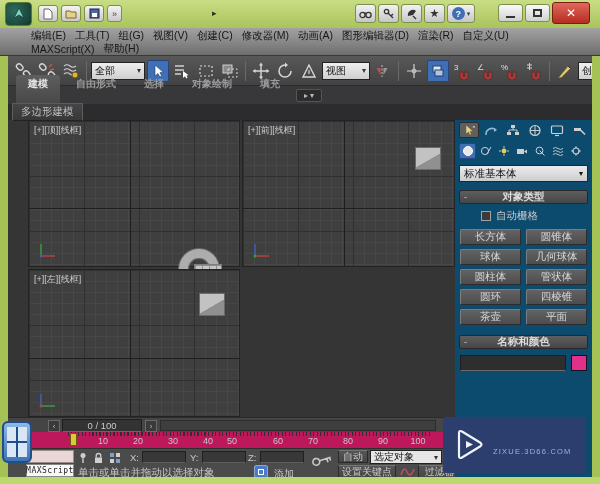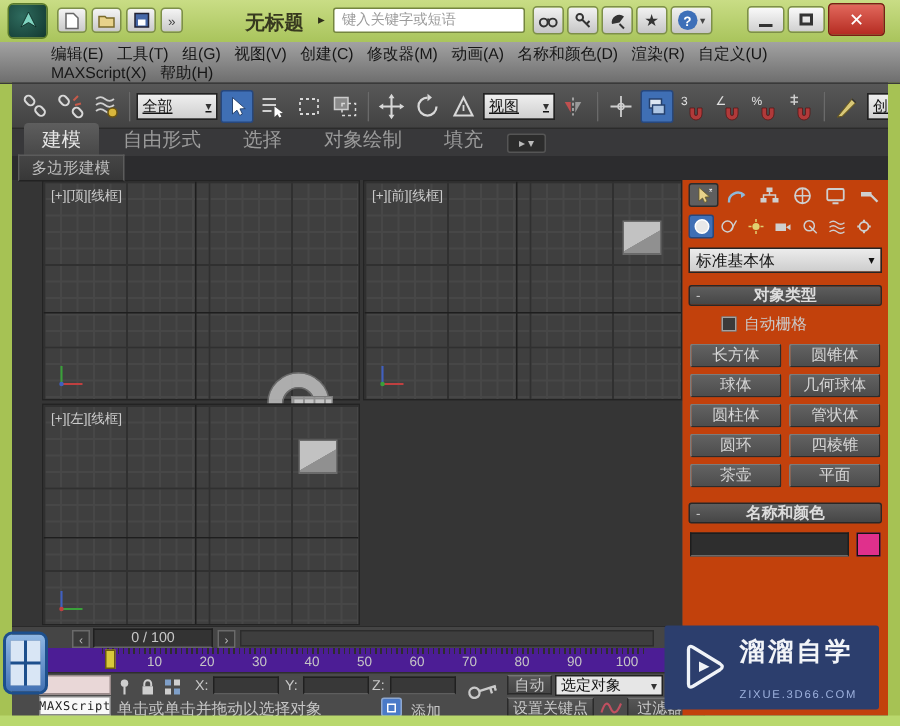--- a/index.html
+++ b/index.html
@@ -39,40 +39,40 @@
   .win-max  { left:525px; }
   .min-glyph { width:9px; height:2px; background:#333; margin-top:7px; }
   .max-glyph { width:9px; height:8px; border:2px solid #333; }
   .win-close { position:absolute; left:552px; top:2px; width:38px; height:22px; border-radius:3px;
     background:linear-gradient(#e2685c,#b52c22); border:1px solid #7a1d15; color:#fff;
     font-size:12px; font-weight:bold; display:flex; align-items:center; justify-content:center; }
 
   
   .menubar { position:absolute; left:0; top:28px; width:600px; height:28px;
     background:linear-gradient(#a2a2a2,#6e6e6e); border-bottom:1px solid #3a3a3a; z-index:41; }
-  .menurow { display:flex; gap:9px; padding-left:34px; height:14px; align-items:center; }
+  .menurow { display:flex; gap:9px; padding-left:15px; height:14px; align-items:center;margin-left:16px; }
   .menurow span { font-size:10.5px; color:#161616; white-space:nowrap; }
 
   
   .toolbar { position:absolute; left:8px; top:56px; width:584px; height:30px;
     background:linear-gradient(#585858,#424242); border-bottom:1px solid #2b2b2b; z-index:30;
     display:flex; align-items:center; gap:2px; padding-left:4px; }
   .tb-i { width:22px; height:22px; display:flex; align-items:center; justify-content:center; flex:0 0 auto; }
   .tb-i.pressed { background:#3f6fb5; border:1px solid #27477c; border-radius:2px; }
   .tb-sep { width:1px; height:20px; background:#2e2e2e; border-right:1px solid #6a6a6a; margin:0 2px; flex:0 0 auto; }
   .tb-dd { height:18px; background:linear-gradient(#efefef,#cfcfcf); border:1px solid #222;
     color:#111; font-size:10px; display:flex; align-items:center; justify-content:space-between;
-    padding:0 3px; flex:0 0 auto;text-decoration:underline; }
+    padding:0 3px; flex:0 0 auto; }
   .tb-dd .car { font-size:8px; color:#333; margin-left:3px; }
   svg.ic { display:block; }
 
   
   .ribbon-tabs { position:absolute; left:8px; top:86px; width:584px; height:18px; background:#38383a;
     display:flex; align-items:flex-end; gap:4px; padding-left:8px; z-index:30; }
-  .rtab { font-size:13px; color:#9b9b9b; padding:2px 12px 2px; }
+  .rtab { font-size:10px; color:#9b9b9b; padding:2px 12px 13px;font-weight:bold; }
   .rtab.active { background:linear-gradient(#5e5e5e,#474747); color:#e6e6e6; border-radius:3px 3px 0 0; }
   .rtab-ext { width:26px; height:13px; margin-bottom:2px; background:#2c2c2c; border:1px solid #555;
     border-radius:2px; color:#bbb; font-size:8px; display:flex; align-items:center; justify-content:center; gap:2px; }
   .ribbon-row2 { position:absolute; left:8px; top:104px; width:584px; height:16px; background:#2c2c2e; z-index:30;
     display:flex; align-items:center; padding-left:4px; }
   .panel-btn { font-size:10.5px; color:#bdbdbd; background:linear-gradient(#454545,#383838);
     border:1px solid #5c5c5c; border-bottom-color:#222; padding:1px 8px; }
 
   
   .vp-zone { position:absolute; left:8px; top:120px; width:447px; height:297px; background:#353535; }
@@ -111,21 +111,21 @@
     background:linear-gradient(105deg,#ececec 55%,#b5b5b5 56%);
     background-size:100% 100%; border:1px solid #9a9a9a; }
   .persp-box::before { content:""; position:absolute; left:-1px; top:-7px; width:34px; height:7px;
     background:#f5f5f5; border:1px solid #aaa; transform:skewX(-38deg); transform-origin:bottom left; }
   .persp-box::after { content:""; position:absolute; inset:0;
     background-image:linear-gradient(#9f9f9f 1px,transparent 1px),linear-gradient(90deg,#9f9f9f 1px,transparent 1px);
     background-size:8px 8px; opacity:.5; }
   .tripod { position:absolute; }
 
   
-  .cmdpanel { position:absolute; left:455px; top:120px; width:137px; height:357px; background:#c2410c; z-index:20; }
+  .cmdpanel { position:absolute; left:455px; top:120px; width:137px; height:357px; background:#0c4a6e; z-index:20; }
   .cp-tabs { display:flex; gap:2px; padding:2px 0 2px 4px; }
   .cp-tab { width:20px; height:16px; display:flex; align-items:center; justify-content:center; border-radius:2px; }
   .cp-tab.pressed { background:#5f5f5f; border:1px solid #2c2c2c; }
   .cp-sub { display:flex; gap:1px; padding:3px 0 3px 4px; }
   .cp-sub .cp-tab { width:17px; }
   .cp-tab.blue { background:#3f6fb5; border:1px solid #27477c; }
   .cp-dd { margin:3px 4px 0; height:17px; background:linear-gradient(#ececec,#cdcdcd); border:1px solid #252525;
     font-size:10.5px; color:#111; display:flex; align-items:center; justify-content:space-between; padding:0 4px; }
   .rollout { margin:8px 4px 0; }
   .ro-hdr { height:14px; background:linear-gradient(#5e5e5e,#464646); border:1px solid #282828; border-radius:2px;
@@ -146,21 +146,21 @@
   
   .trackbar { position:absolute; left:8px; top:417px; width:584px; height:15px; background:#454545;
     border-top:1px solid #2a2a2a; z-index:10; }
   .tb-nav { position:absolute; top:2px; width:12px; height:12px; background:#3a3a3a; border:1px solid #6a6a6a;
     color:#bbb; font-size:8px; display:flex; align-items:center; justify-content:center; }
   .frame-field { position:absolute; left:54px; top:1px; width:80px; height:13px; background:#333;
     border:1px solid #1f1f1f; border-bottom-color:#666; color:#c8c8c8; font-size:9.5px;
     display:flex; align-items:center; justify-content:center; }
   .track-lane { position:absolute; left:152px; top:2px; width:276px; height:11px; background:#3e3e3e;
     border:1px solid #2c2c2c; }
-  .ruler { position:absolute; left:8px; top:432px; width:584px; height:16px; background:#4c1d95; z-index:10; }
+  .ruler { position:absolute; left:8px; top:432px; width:584px; height:16px; background:#be185d; z-index:10; }
   .ruler::before { content:""; position:absolute; left:60px; right:160px; top:0; height:4px;
     background:repeating-linear-gradient(90deg,#2e2e2e 0 1px,transparent 1px 3.5px); }
   .tick { position:absolute; top:4px; width:22px; text-align:center; font-size:9px; color:#c6c6c6; }
   .time-slider { position:absolute; left:62px; top:1px; width:7px; height:13px; background:#d8c83a;
     border:1px solid #6a5a10; }
 
   
   .statusbar { position:absolute; left:8px; top:448px; width:584px; height:29px; background:#4b4b4b;
     border-top:1px solid #2e2e2e; z-index:10; }
   .mxs-mini { position:absolute; left:18px; top:1px; width:48px; height:13px; background:#e9d7d7; border:1px solid #9a8a8a; }
@@ -220,25 +220,21 @@
     </div>
     <div class="qat-btn" style="left:84px;">
       <svg class="ic" width="11" height="11" viewBox="0 0 11 11">
           <rect x="1" y="1" width="9" height="9" fill="#4668a8" stroke="#223"></rect>
           <rect x="3" y="5" width="5" height="4" fill="#fff"></rect>
         </svg>
     </div>
     <div class="qat-btn" style="left:107px; width:15px;">
       <span>»</span>
     </div>
-    <div class="win-title">无标题</div>
     <div class="flyout">▸</div>
-    <div class="searchbox">
-      <span>键入关键字或短语</span>
-    </div>
     <div class="sbtn" style="left:355px;">
       <svg class="ic" width="13" height="10" viewBox="0 0 13 10">
           <circle cx="3.5" cy="6" r="2.6" fill="none" stroke="#333" stroke-width="1.3"></circle>
           <circle cx="9.5" cy="6" r="2.6" fill="none" stroke="#333" stroke-width="1.3"></circle>
           <path d="M5.8 4 h1.4" stroke="#333" stroke-width="1.3"></path>
         </svg>
     </div>
     <div class="sbtn" style="left:378px;">
       <svg class="ic" width="12" height="12" viewBox="0 0 12 12">
           <circle cx="3.5" cy="3.5" r="2.2" fill="none" stroke="#333" stroke-width="1.3"></circle>
@@ -271,21 +267,21 @@
 
   <div class="menubar">
     <div class="menurow" style="padding-top:2px;">
       <span>编辑(E)</span>
       <span>工具(T)</span>
       <span>组(G)</span>
       <span>视图(V)</span>
       <span>创建(C)</span>
       <span>修改器(M)</span>
       <span>动画(A)</span>
-      <span>名称和颜色(D)</span>
+      <span>图形编辑器(D)</span>
       <span>渲染(R)</span>
       <span>自定义(U)</span>
     </div>
     <div class="menurow">
       <span>MAXScript(X)</span>
       <span>帮助(H)</span>
     </div>
   </div>
 
   <div class="toolbar">
@@ -606,21 +602,21 @@
       </div>
     <div class="track-lane"></div>
   </div>
 
   <div class="ruler">
     <div class="time-slider"></div>
     <span class="tick" style="left:84px;">10</span>
     <span class="tick" style="left:119px;">20</span>
     <span class="tick" style="left:154px;">30</span>
     <span class="tick" style="left:189px;">40</span>
-    <span class="tick" style="left:224px;">50</span>
+    <span class="tick" style="left:213px;">50</span>
     <span class="tick" style="left:259px;">60</span>
     <span class="tick" style="left:294px;">70</span>
     <span class="tick" style="left:329px;">80</span>
     <span class="tick" style="left:364px;">90</span>
     <span class="tick" style="left:399px;">100</span>
   </div>
 
   <div class="statusbar">
     <div class="mxs-mini"></div>
     <div class="mxs-label">
@@ -697,19 +693,18 @@
         <i></i>
       </div>
   </div>
 
   <div class="watermark">
     <svg class="ic" width="32" height="34" viewBox="0 0 32 34">
       <path d="M6 5 Q6 2 9 3.5 L27 14.5 Q30 16.5 27 18.5 L9 29.5 Q6 31 6 28 Z" fill="none" stroke="#f0f3f8" stroke-width="2.2" stroke-linejoin="round"></path>
       <path d="M13 13 L20 16.5 L13 20 Z" fill="#f0f3f8"></path>
     </svg>
     <div class="wm-text">
-      <div class="wm-name">溜溜自学</div>
       <div class="wm-site">ZIXUE.3D66.COM</div>
     </div>
   </div>
 
   <div class="edge-bottom"></div>
 </div>
 
 </body></html>

